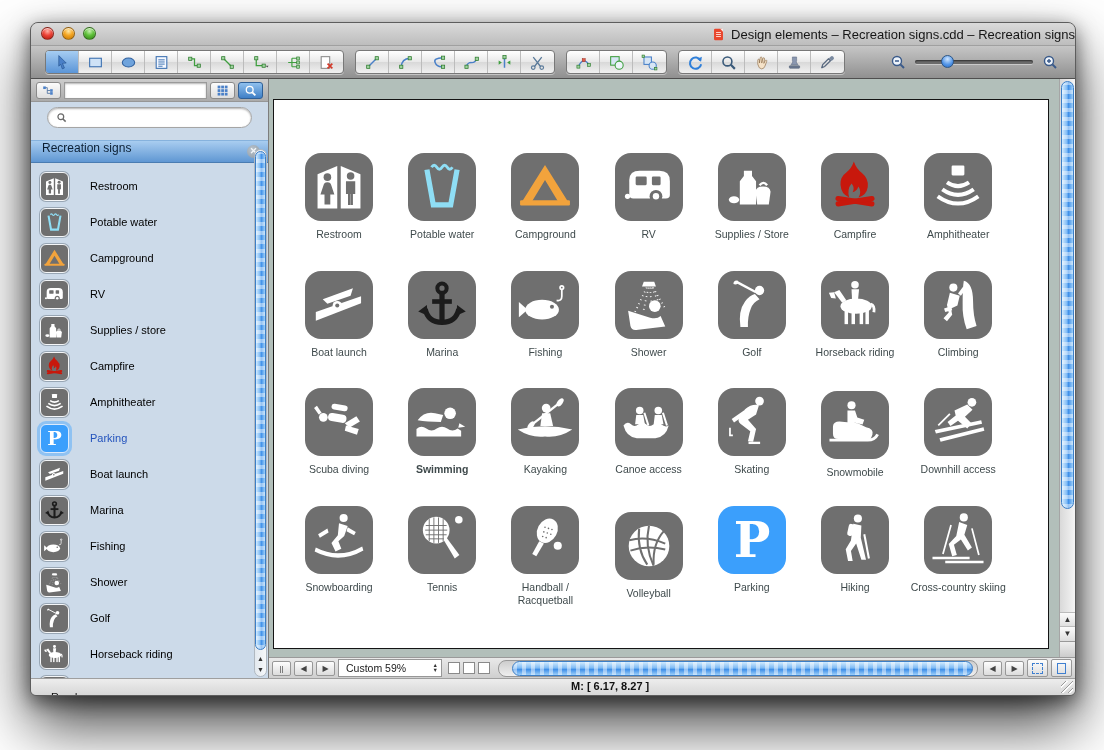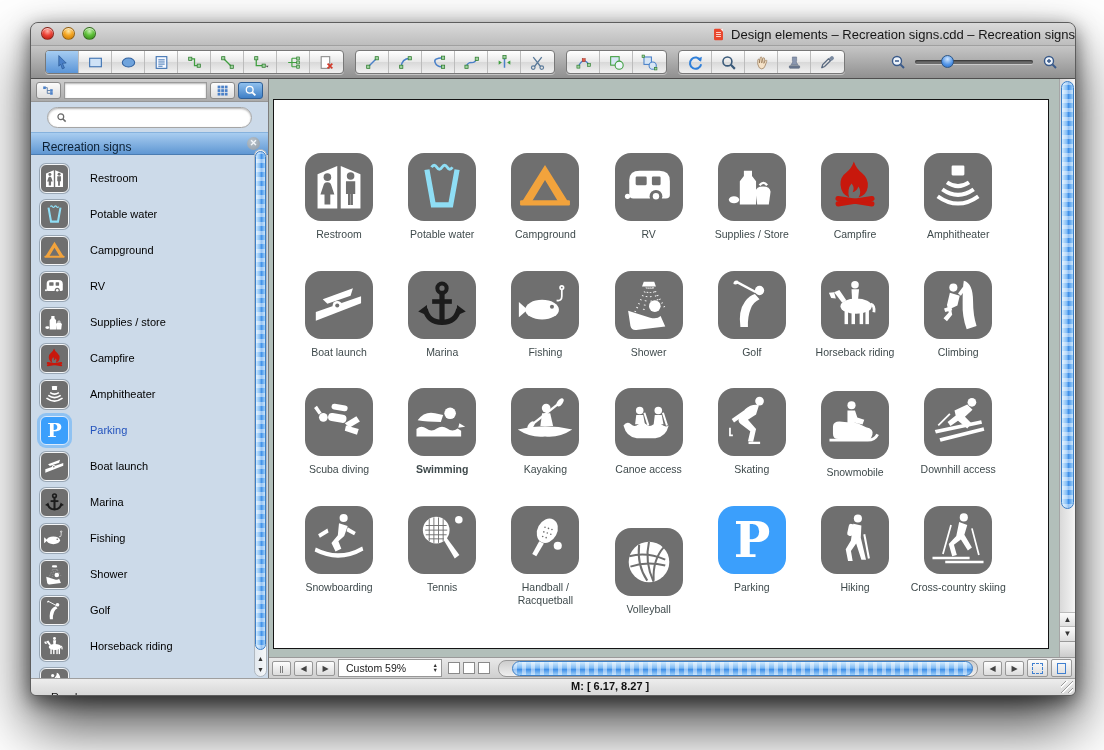--- a/index.html
+++ b/index.html
@@ -61,21 +61,21 @@
   .sb-field{flex:1;height:15px;background:#fff;border:1px solid #9a9a9a;
     box-shadow:inset 0 1px 2px rgba(0,0,0,.3);}
   .sb-search-row{padding:5px 16px 4px 16px;}
   .sb-search{height:19px;border-radius:11px;background:#fff;border:1px solid #a5a5a5;
     box-shadow:inset 0 1px 2px rgba(0,0,0,.3);display:flex;align-items:center;
     padding:0 8px;gap:5px;}
   .sb-search svg{width:11px;height:11px;}
   .sb-search input{border:none;outline:none;flex:1;font-size:11px;background:transparent;}
   .sb-header{height:21px;flex:0 0 21px;background:linear-gradient(#a9cdf0,#5f97d3);
     border-top:1px solid #86b2dd;border-bottom:1px solid #4a7cb2;display:flex;
-    align-items:flex-end;padding:0 11px;font-size:12px;color:#0c2034;position:relative;}
+    align-items:flex-start;padding:0 11px;font-size:12px;color:#0c2034;position:relative;margin-top:8px;}
   .sb-close{position:absolute;right:8px;top:4px;width:13px;height:13px;border-radius:50%;
     background:radial-gradient(circle at 40% 35%,#b9c3cc,#8d99a4);color:#f4f7fa;
     font-size:9px;line-height:13px;text-align:center;font-weight:bold;}
   .sb-list{flex:1;overflow:hidden;padding:5px 0 0 9px;}
   .sb-item{height:36px;display:flex;align-items:center;gap:21px;}
   .sb-tile{width:27px;height:27px;border-radius:6px;background:#6f6f6f;
     border:1px solid #f4f6f8;box-shadow:0 0 0 1px #98a6b4;display:flex;
     align-items:center;justify-content:center;flex:0 0 27px;}
   .sb-tile svg{width:23px;height:23px;}
   .sb-item.selected .sb-tile{box-shadow:0 0 0 3px #8fc2f2;border-color:#dceafc;}
@@ -1044,21 +1044,21 @@
     <div class="lbl">Snowboarding</div>
   </div>
               <div class="cell" style="left: 219.4px; top: 406.1px;">
     <div class="tile" style="background: rgb(111, 111, 111);">
       <svg class="glyph">
                     <use href="#sym-handball"></use>
                   </svg>
     </div>
     <div class="lbl">Handball / Racquetball</div>
   </div>
-              <div class="cell" style="left: 322.6px; top: 428px; text-align: center;">
+              <div class="cell" style="left: 322.6px; top: 412px; text-align: center;">
     <div class="tile" style="background: rgb(111, 111, 111);">
       <svg class="glyph">
                     <use href="#sym-volleyball"></use>
                   </svg>
     </div>
     <div class="lbl">Volleyball</div>
   </div>
               <div class="cell" style="left: 425.8px; top: 406.1px;">
     <div class="tile" style="background: rgb(59, 159, 252);">
       <svg class="glyph">

